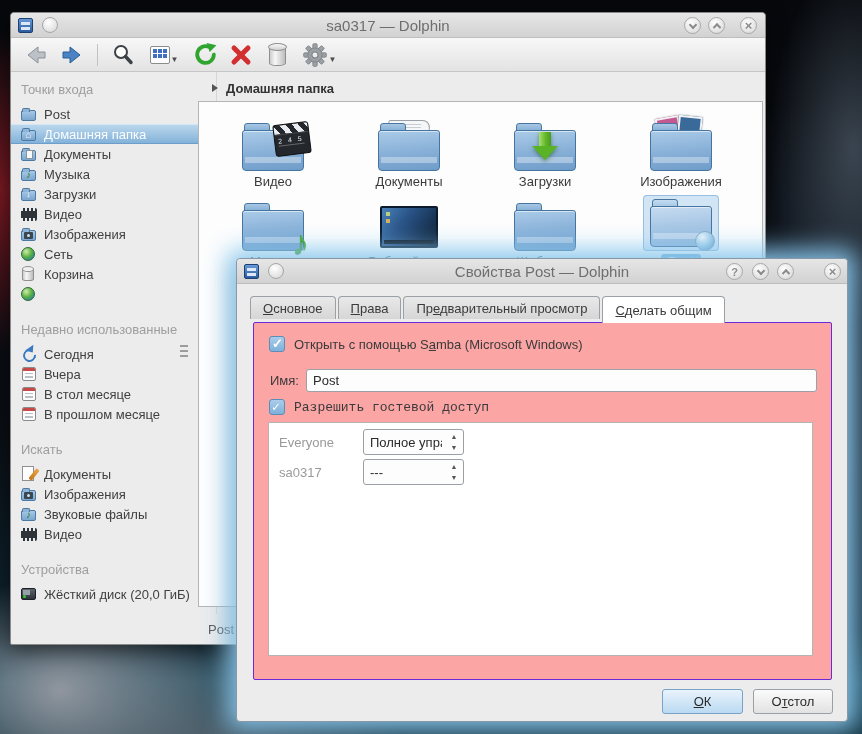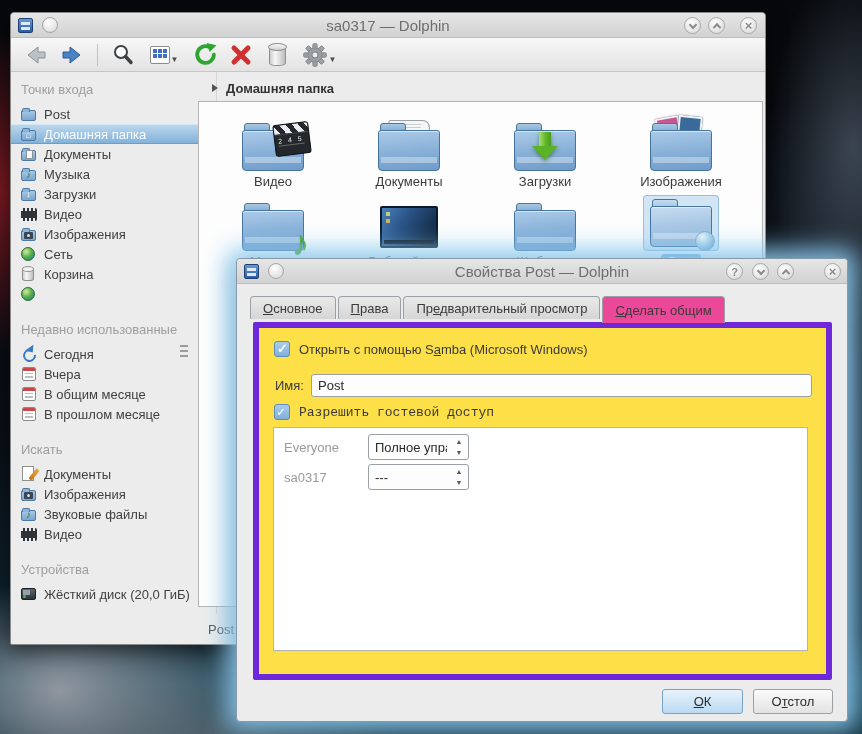--- a/index.html
+++ b/index.html
@@ -166,24 +166,24 @@
   .desk-ic::after { content:""; position:absolute; left:2px; right:2px; bottom:2px; height:4px; background:#0c1624; }
   .statusbar { position:absolute; left:187px; bottom:0; height:30px; right:0; display:flex; align-items:center;
     padding-left:10px; color:#555; }
   
   #dialog { left:236px; top:258px; width:612px; height:464px; border:1px solid #8898a6; z-index:10;
     box-shadow:0 0 24px 9px rgba(142,206,245,.92), 0 8px 24px rgba(0,0,0,.4); border-radius:4px; }
   .tabs { position:absolute; left:13px; top:37px; height:27px; display:flex; gap:2px; }
   .tab { height:23px; display:flex; align-items:center; justify-content:center; padding:0 12px;
     background:linear-gradient(#e9e9e9,#d6d6d6); border:1px solid #9aa0a6; border-bottom:none;
     border-radius:4px 4px 0 0; color:#3a3a3a; white-space:nowrap; }
-  .tab.active { height:27px; background:#ec4899; position:relative; z-index:3; }
+  .tab.active { height:27px; background:#ffffff; position:relative; z-index:3; }
   .u { text-decoration:underline; }
-  .pane { position:absolute; left:16px; right:15px; top:63px; bottom:41px; background:#fde047;
-    border:6px solid #6d28d9; border-radius:2px; z-index:2; }
+  .pane { position:absolute; left:16px; right:15px; top:63px; bottom:41px; background:#fca5a5;
+    border:1px solid #6d28d9; border-radius:2px; z-index:2; }
   .cb { width:16px; height:16px; border-radius:3px; border:1px solid #5c8cb8; flex:none;
     background:linear-gradient(#aacdea,#7fb0d9); position:relative; }
   .cb::after { content:"✓"; position:absolute; left:2px; top:-1px; color:#fff; font-size:13px; font-weight:bold; }
   .cb-row { position:absolute; display:flex; align-items:center; gap:9px; }
   .field { position:absolute; height:23px; background:#fdfdfd; border:1px solid #9aa0a6; border-radius:3px;
     font-family:"Liberation Sans", sans-serif; font-size:13px; color:#2a2a2a; padding:0 6px; }
   .share-list { position:absolute; left:14px; right:18px; top:99px; bottom:23px; background:#fff;
     border:1px solid #b4b4b4; }
   .share-row { position:absolute; left:0; right:0; height:30px; display:flex; align-items:center; }
   .share-user { color:#9a9a9a; padding-left:10px; width:94px; }
@@ -359,21 +359,21 @@
     <div class="sb-item">
         <span class="ic16">
           <span class="cal16"></span>
         </span>
         <span>Вчера</span>
       </div>
     <div class="sb-item">
         <span class="ic16">
           <span class="cal16"></span>
         </span>
-        <span>В общим месяце</span>
+        <span>В стол месяце</span>
       </div>
     <div class="sb-item">
         <span class="ic16">
           <span class="cal16"></span>
         </span>
         <span>В прошлом месяце</span>
       </div>
 
     <div class="sb-header">Искать</div>
     <div class="sb-item">

